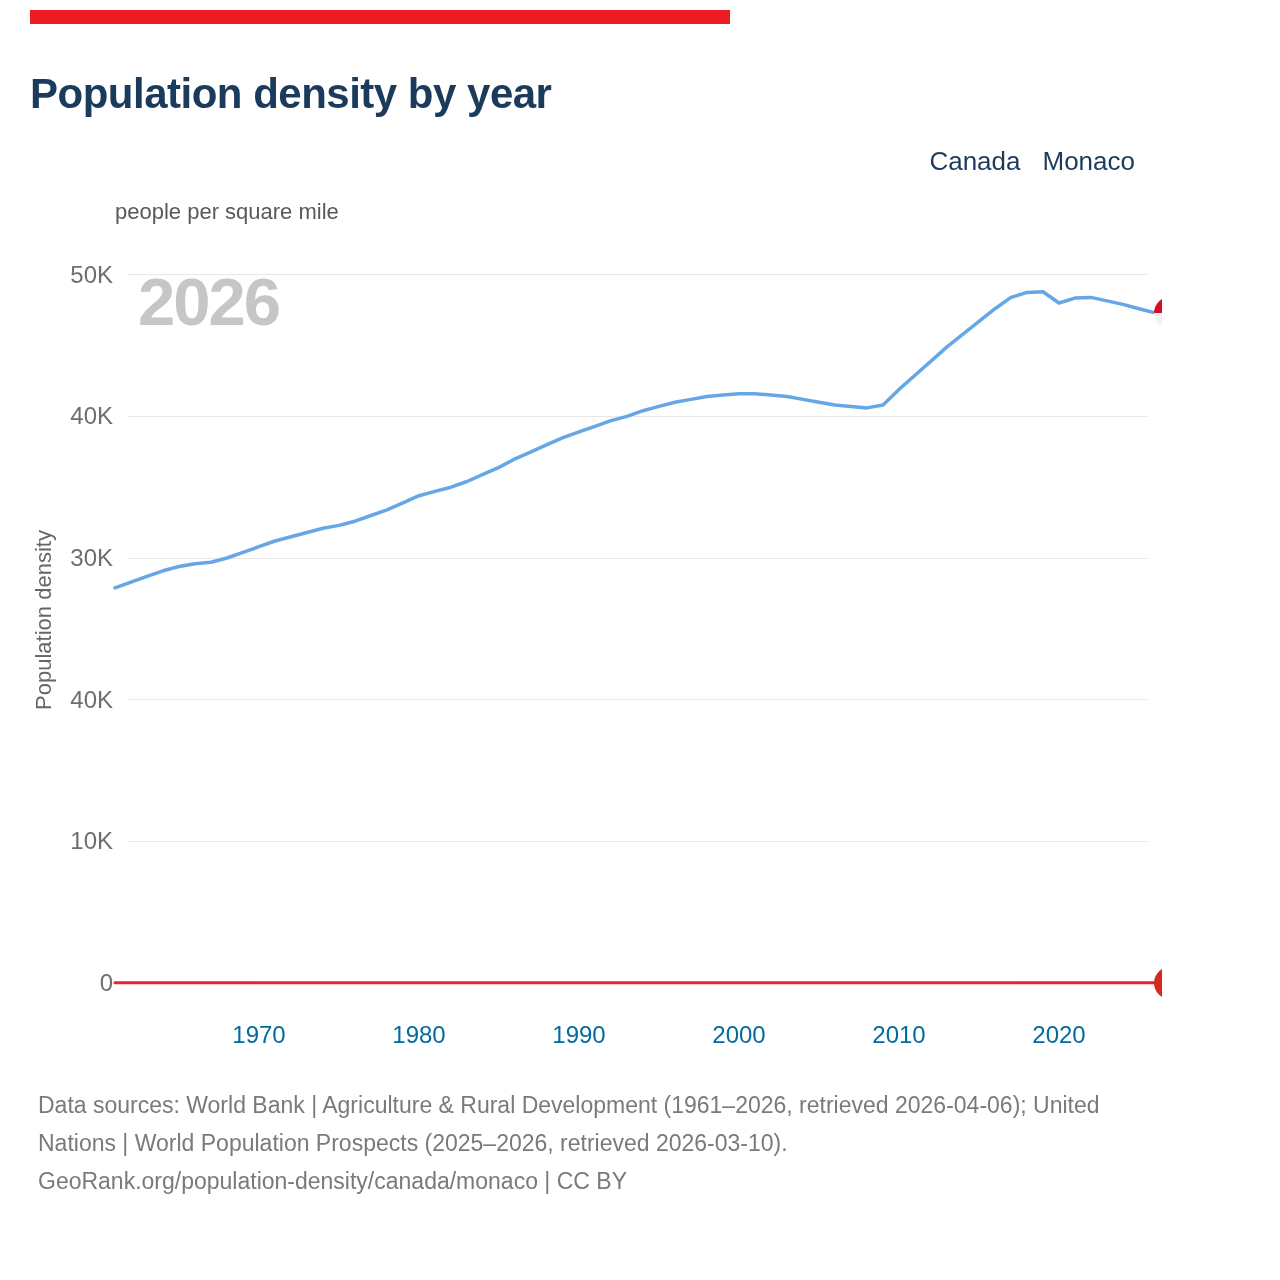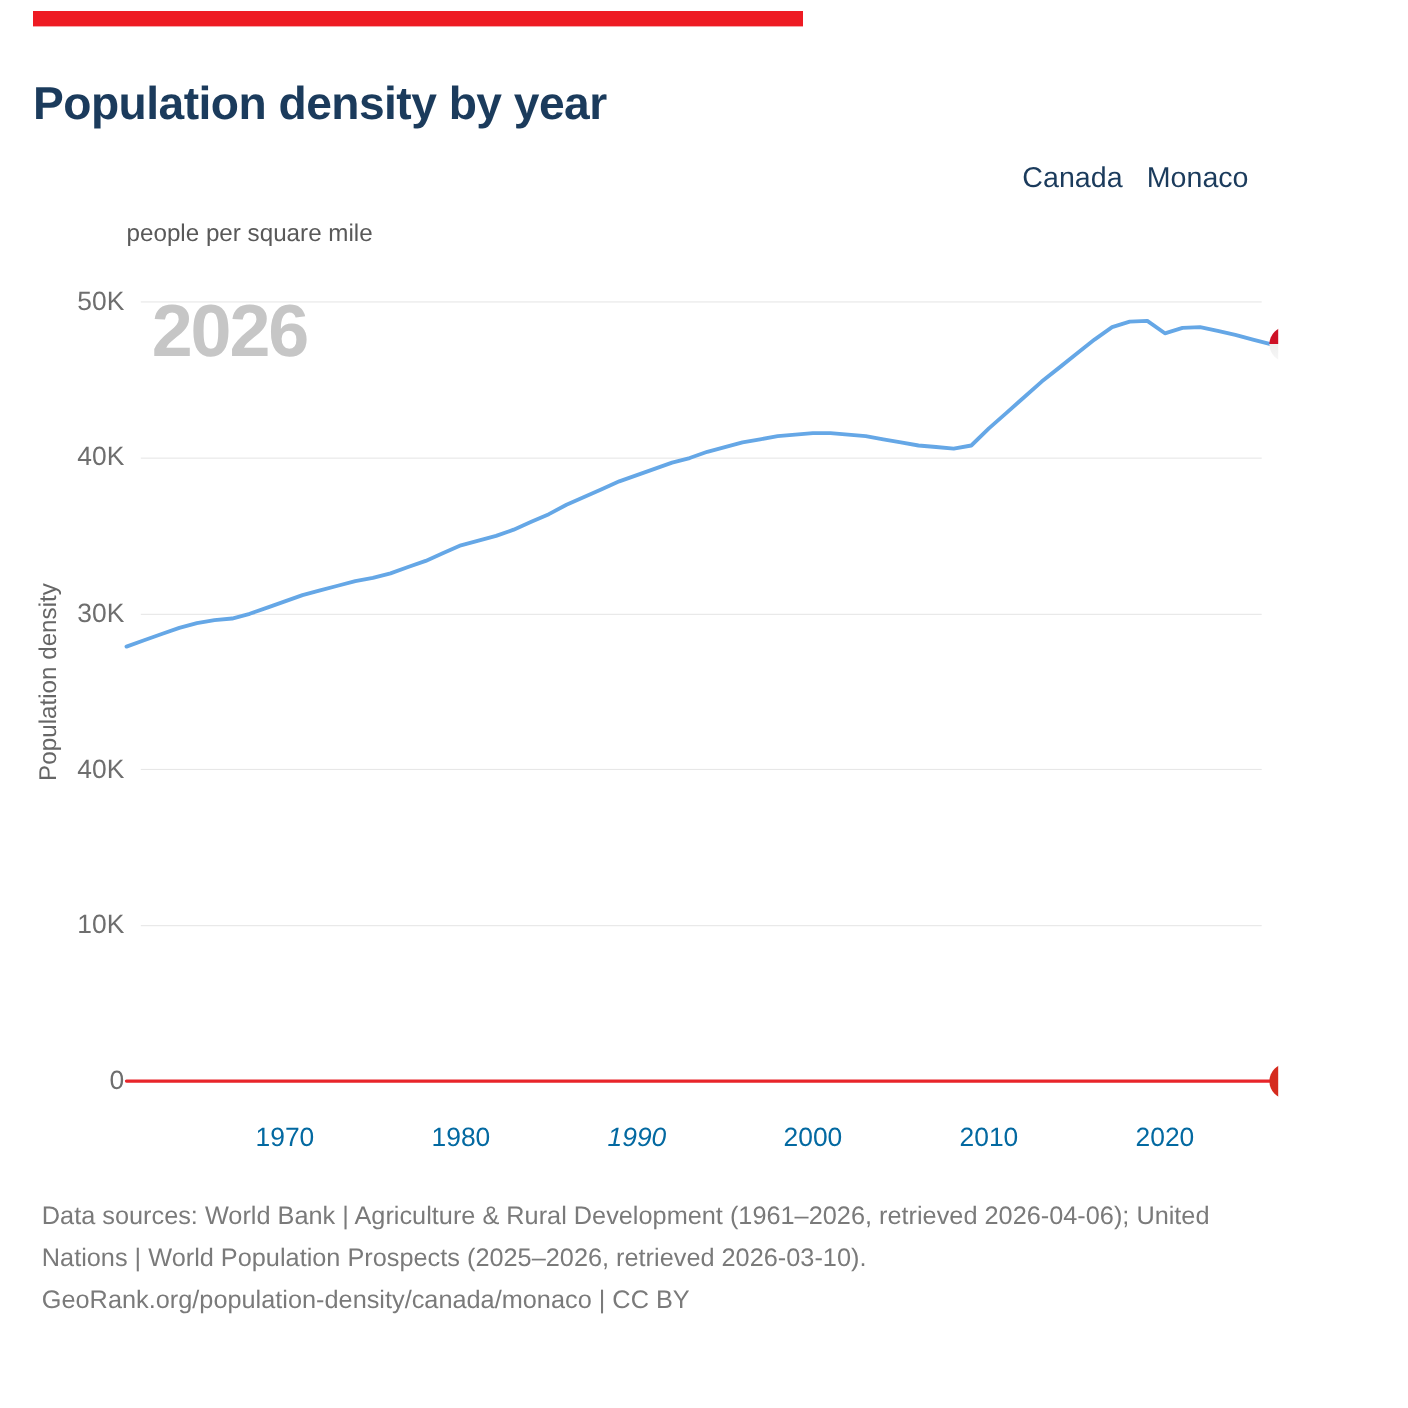--- a/index.html
+++ b/index.html
@@ -89,21 +89,21 @@
       <div class="ytick" style="top: 260.7px;">50K</div>
       <div class="ytick" style="top: 402.36px;">40K</div>
       <div class="ytick" style="top: 544.02px;">30K</div>
       <div class="ytick" style="top: 685.68px;">40K</div>
       <div class="ytick" style="top: 827.34px;">10K</div>
       <div class="ytick" style="top: 969px;">0</div>
     </div>
   <div id="xticks">
       <div class="xtick" style="left: 214px;">1970</div>
       <div class="xtick" style="left: 374px;">1980</div>
-      <div class="xtick" style="left: 534px; font-style: italic;">1990</div>
+      <div class="xtick" style="left: 534px;">1990</div>
       <div class="xtick" style="left: 694px;">2000</div>
       <div class="xtick" style="left: 854px;">2010</div>
       <div class="xtick" style="left: 1014px;">2020</div>
     </div>
 
   <svg id="plot" class="plot" width="1280" height="1280">
       <path d="M115.0 587.8 L131.0 582.1 L147.0 576.4 L163.0 570.8 L179.0 566.5 L195.0 563.7 L211.0 562.3 L227.0 558.0 L243.0 552.4 L259.0 546.7 L275.0 541.0 L291.0 536.8 L307.0 532.5 L323.0 528.3 L339.0 525.4 L355.0 521.2 L371.0 515.5 L387.0 509.9 L403.0 502.8 L419.0 495.7 L435.0 491.4 L451.0 487.2 L467.0 481.5 L483.0 474.4 L499.0 467.4 L515.0 458.9 L531.0 451.8 L547.0 444.7 L563.0 437.6 L579.0 431.9 L595.0 426.3 L611.0 420.6 L627.0 416.4 L643.0 410.7 L659.0 406.4 L675.0 402.2 L691.0 399.4 L707.0 396.5 L723.0 395.1 L739.0 393.7 L755.0 393.7 L771.0 395.1 L787.0 396.5 L803.0 399.4 L819.0 402.2 L835.0 405.0 L851.0 406.4 L867.0 407.9 L883.0 405.0 L899.0 389.4 L915.0 375.3 L931.0 361.1 L947.0 346.9 L963.0 334.2 L979.0 321.4 L995.0 308.7 L1011.0 297.4 L1027.0 292.4 L1043.0 291.7 L1059.0 303.0 L1075.0 298.1 L1091.0 297.4 L1107.0 300.9 L1123.0 304.4 L1139.0 308.7 L1155.0 312.9" fill="none" stroke="#65a7e6" stroke-width="3.5" stroke-linejoin="round" stroke-linecap="round"></path>
       <path d="M115.0 982.8 L1155.0 982.8" fill="none" stroke="#e8252a" stroke-width="3" stroke-linejoin="round" stroke-linecap="round"></path>
     </svg>
 

